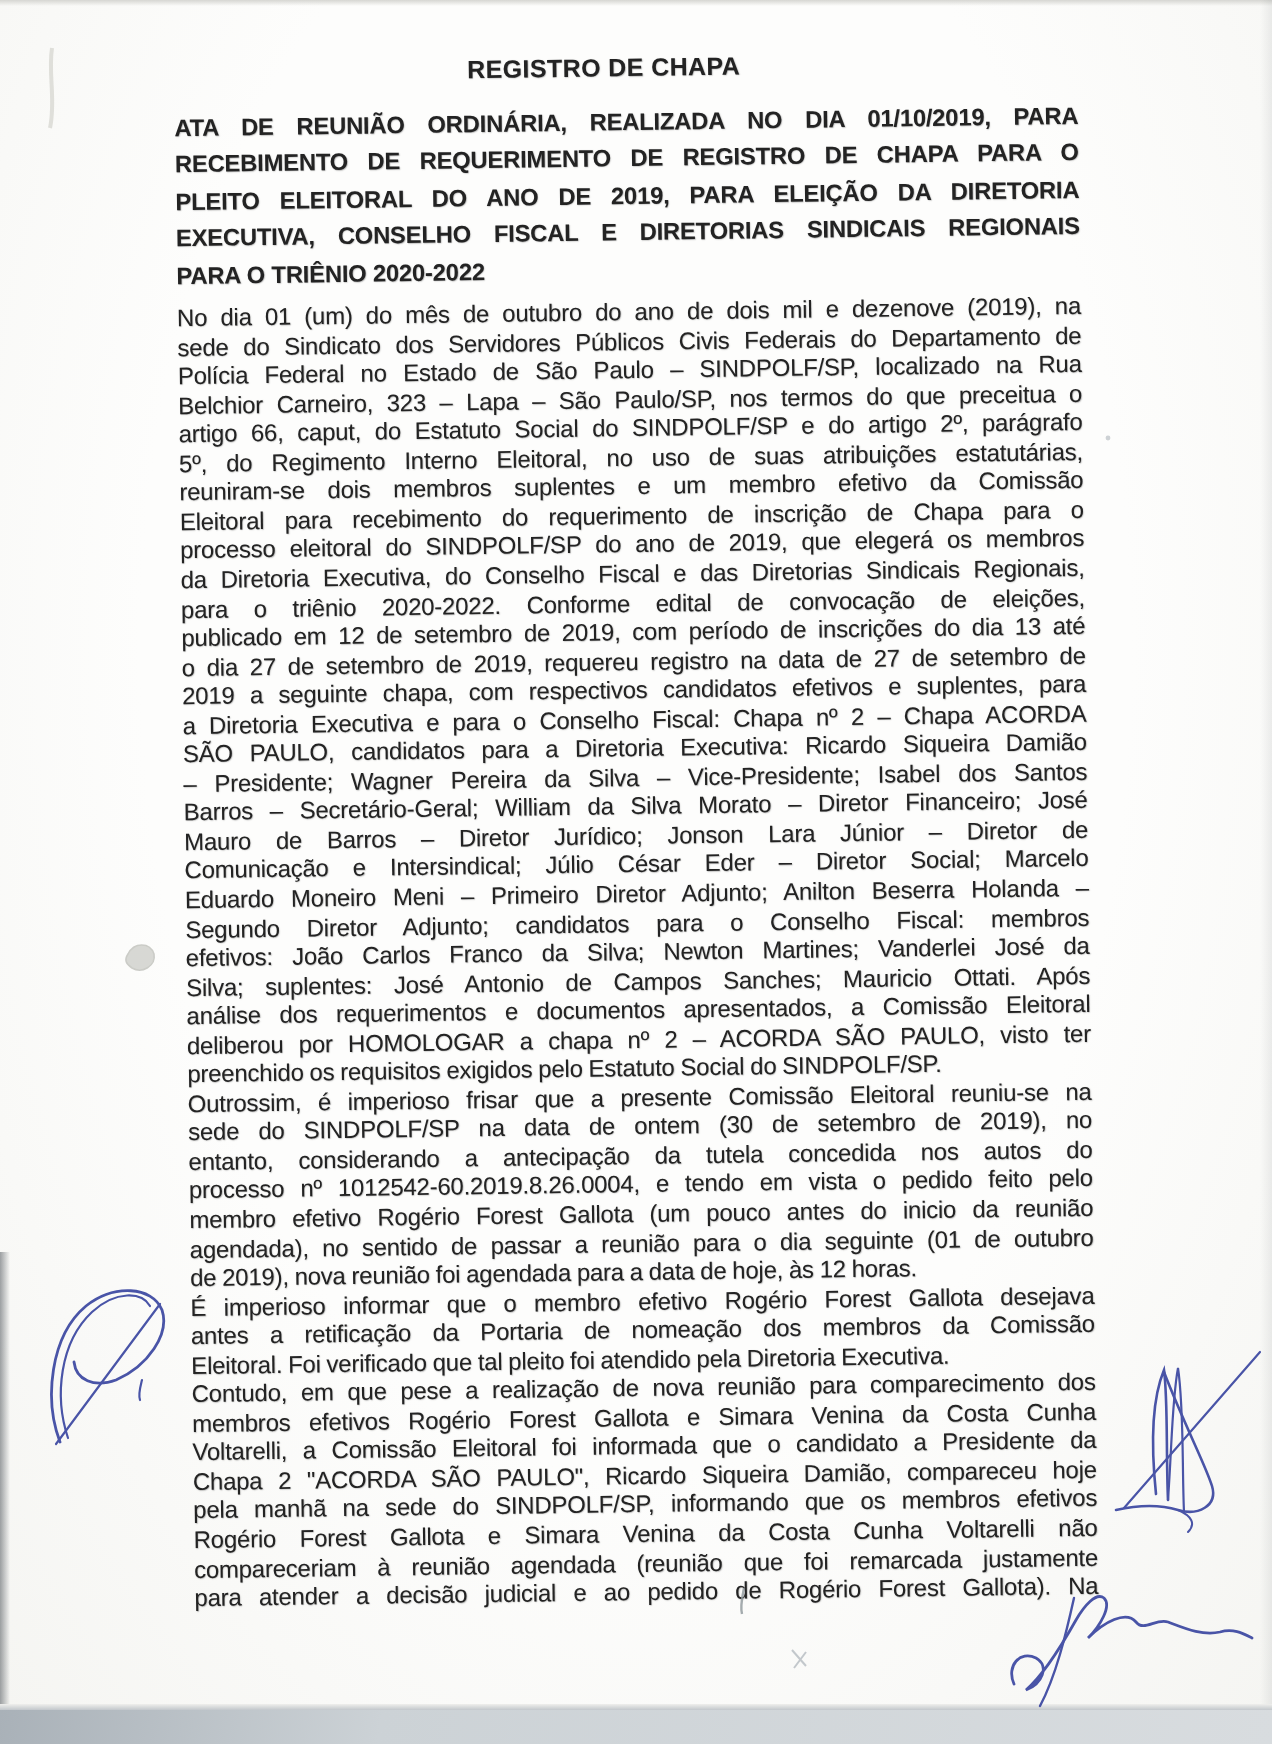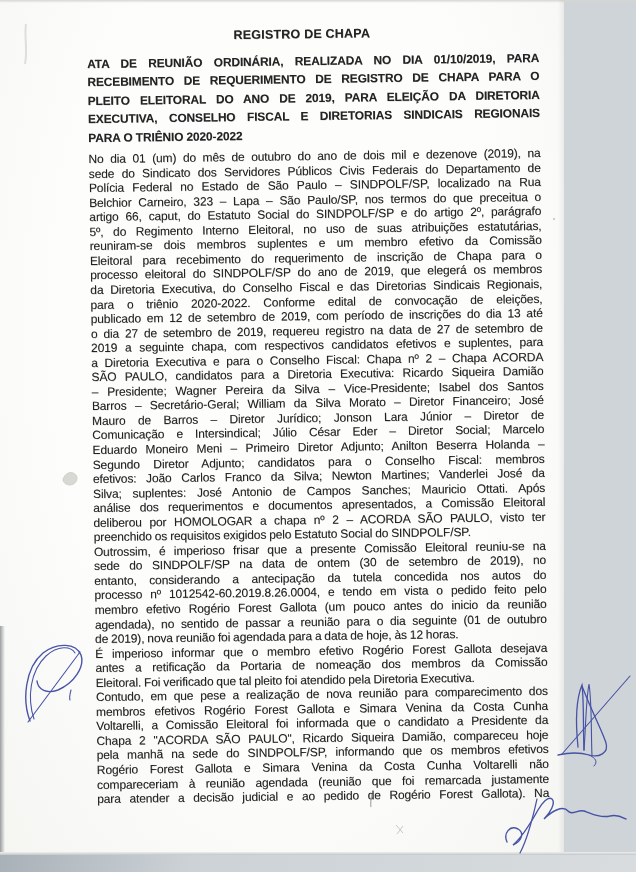--- a/index.html
+++ b/index.html
@@ -4,21 +4,21 @@
 <style>
   html, body {
     margin: 0; padding: 0;
     width: 636px; height: 872px;
     overflow: hidden;
     background: #cfd4d8;
     font-family: "Liberation Sans", "DejaVu Sans", sans-serif;
   }
   .page {
     position: absolute; left: 0; top: 0;
-    width: 564px; height: 855px;
+    width: 636px; height: 855px;
     background: radial-gradient(ellipse at 50% 38%, #fdfdfc 55%, #f5f5f2 100%);
   }
   .top-edge {
     position: absolute; left: 0; top: 0; width: 636px; height: 3px;
     background: linear-gradient(to bottom, #d6d6d2, rgba(255,255,255,0));
   }
   .right-edge {
     position: absolute; right: 0; top: 0; width: 6px; height: 855px;
     background: linear-gradient(to left, rgba(120,125,130,0.12), rgba(120,125,130,0));
   }

